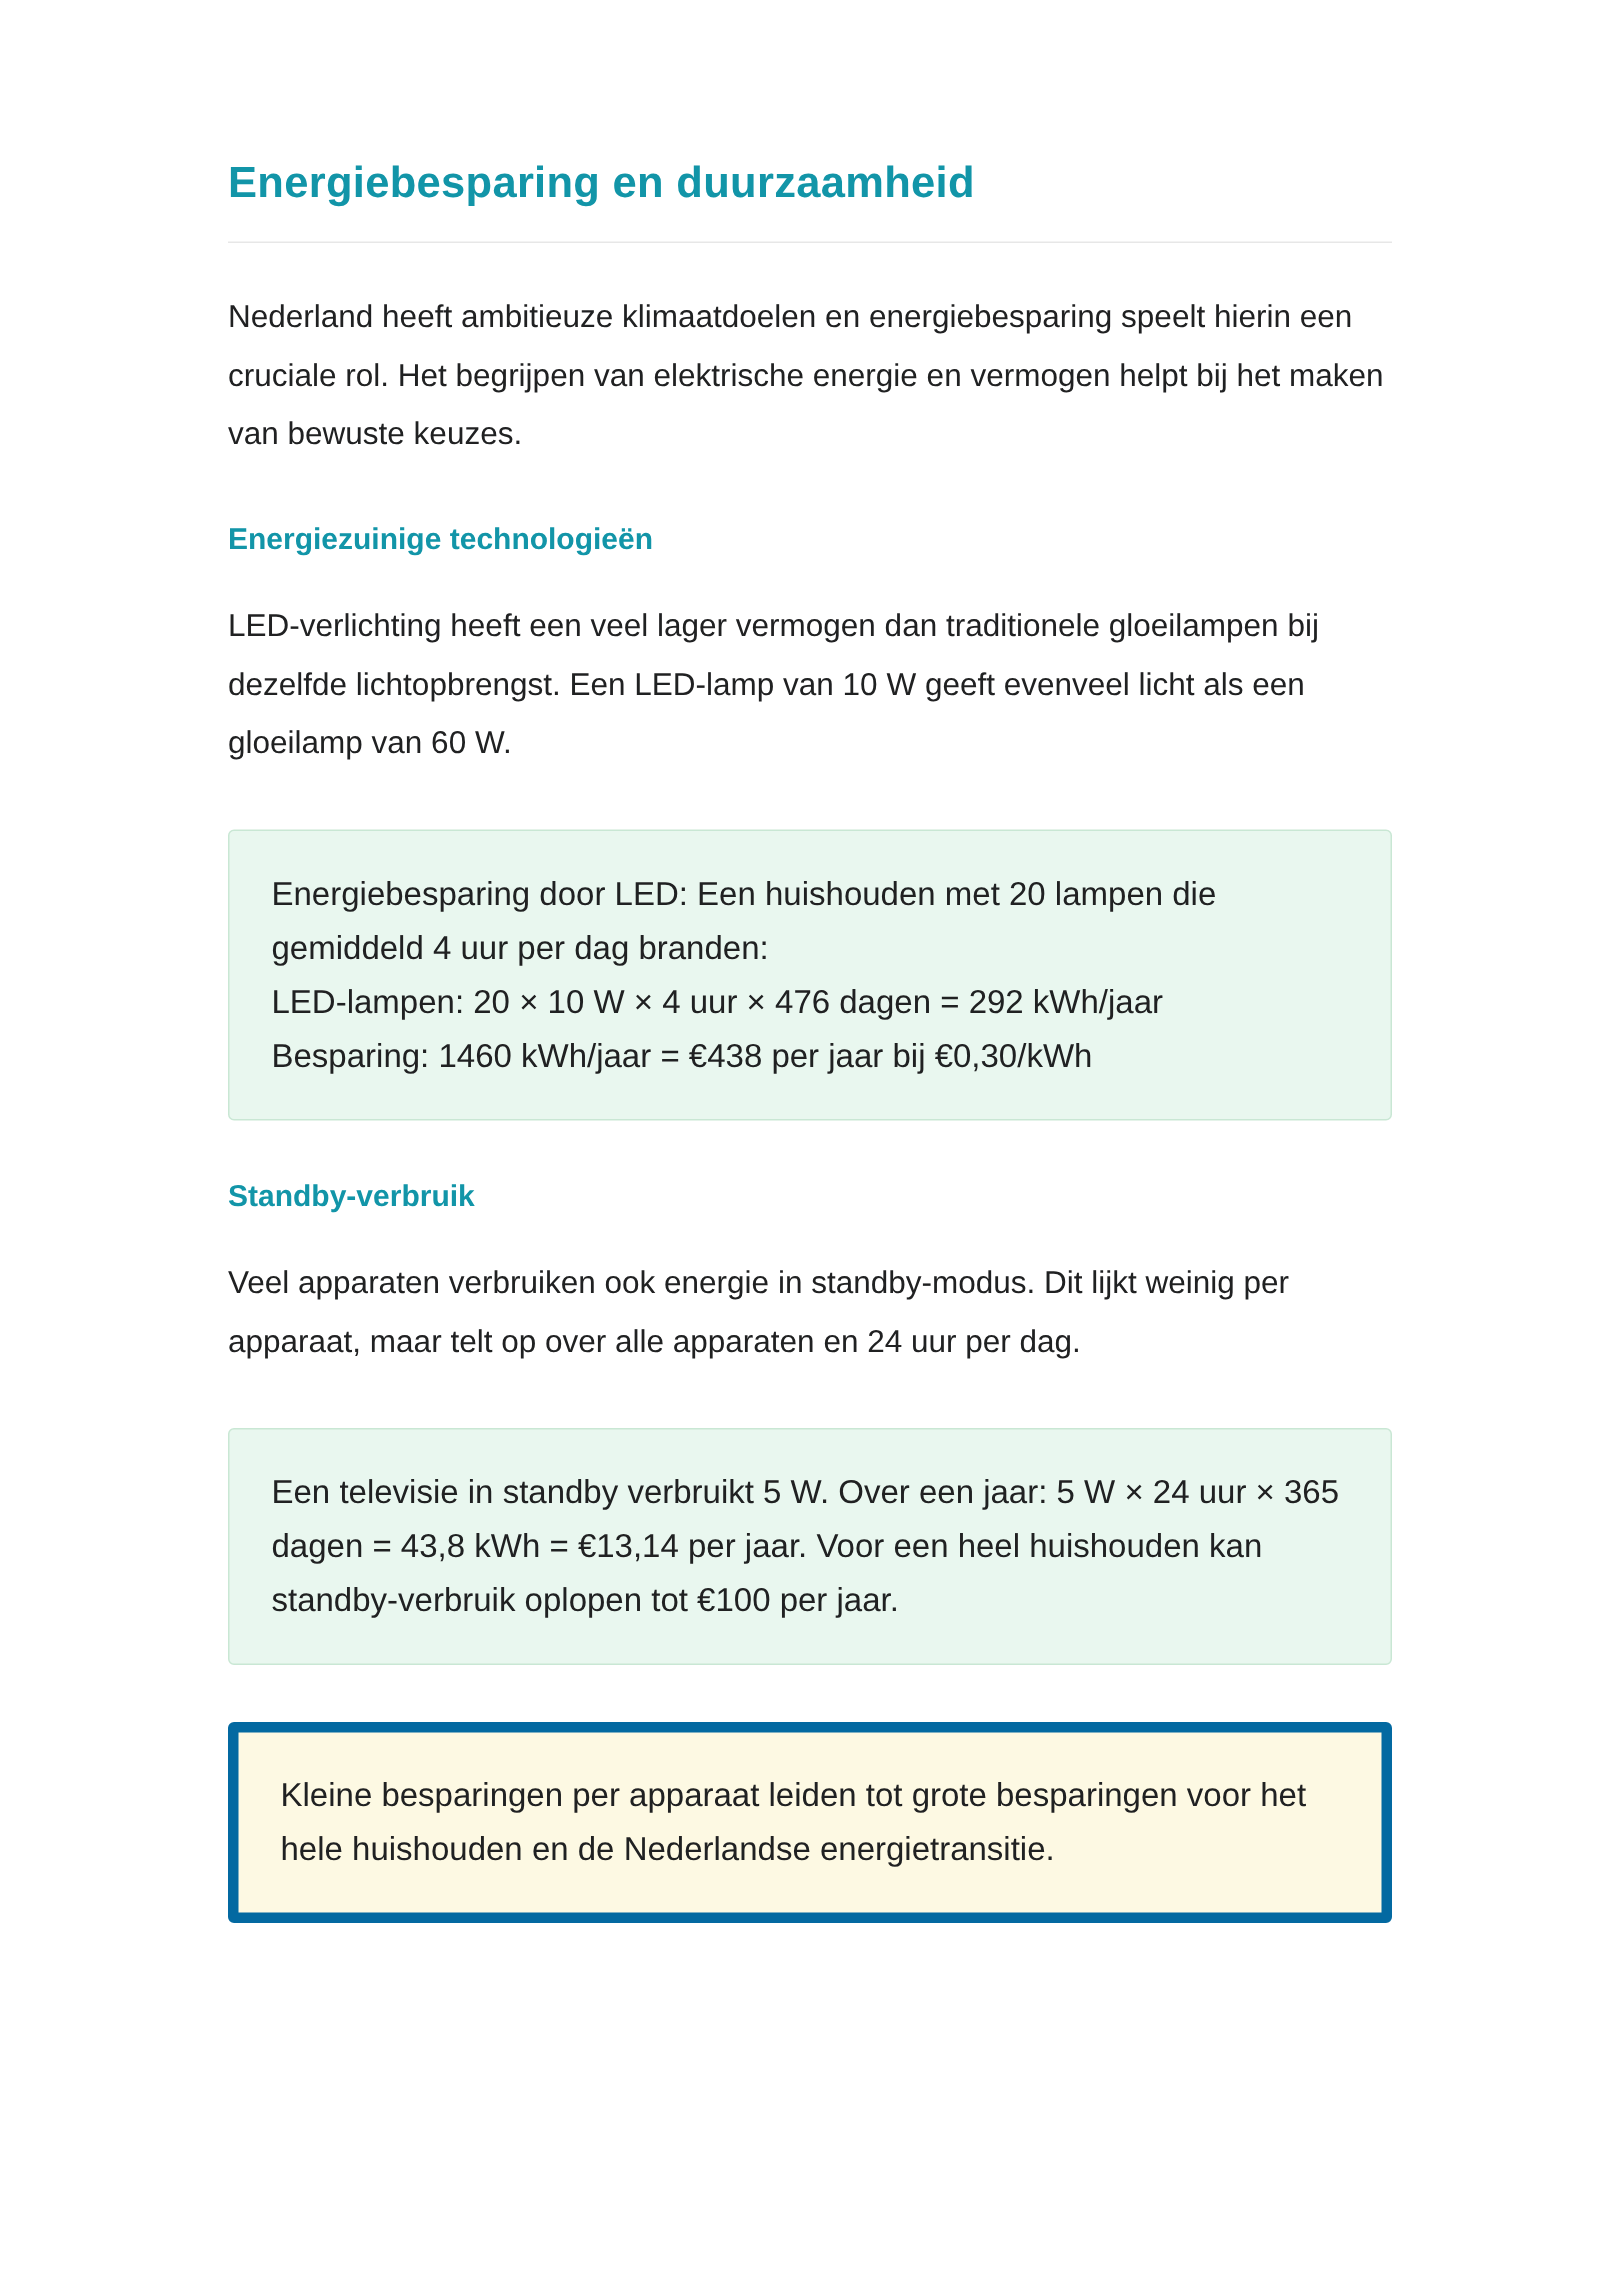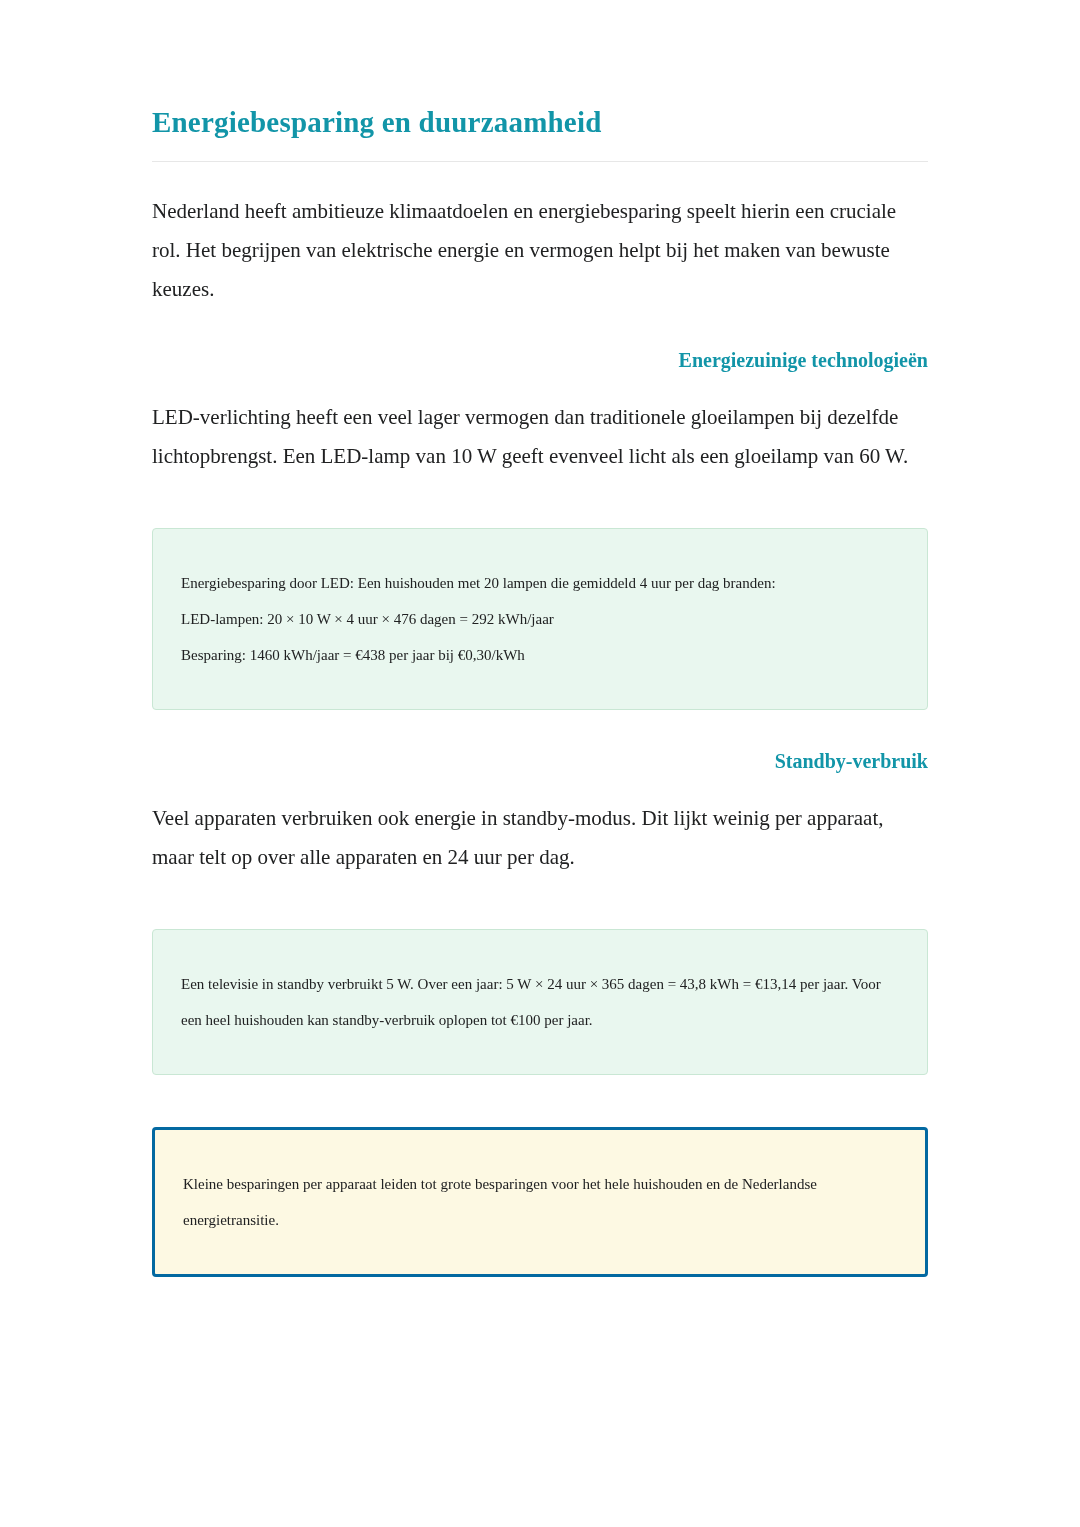--- a/index.html
+++ b/index.html
@@ -9,21 +9,20 @@
     font-family: "Liberation Sans", sans-serif;
     color: #202122;
   }
 
   .page {
     width: 1080px;
     height: 1527px;
     background: #ffffff;
     position: relative;
     overflow: hidden;
-    font-family: Liberation Serif, serif;
   }
 
   .article {
     width: 776px;
     margin: 0 auto;
     padding-top: 106px;
   }
 
   h1.page-title {
     font-size: 29px;
@@ -46,39 +45,38 @@
     color: #202122;
     margin-bottom: 26px;
   }
 
   h2.section-heading {
     font-size: 20px;
     font-weight: 700;
     color: #1295a8;
     margin-top: 40px;
     margin-bottom: 26px;
-    text-align: right;
   }
 
   .callout {
     border-radius: 4px;
-    padding: 36px 28px;
-    margin: 52px 0 34px 0;
-    font-size: 15px;
+    padding: 24px 28px;
+    margin: 38px 0 34px 0;
+    font-size: 22px;
     line-height: 36px;
   }
 
   .callout.example {
     background: #e9f7ef;
     border: 1px solid #c9e7d4;
   }
 
   .callout.note {
     background: #fdf9e3;
-    border: 3px solid #0369a1;
+    border: 7px solid #0369a1;
   }
 
   .callout .callout-line {
     color: #202122;
   }
 </style>
 </head>
 <body>
 
 <div class="page">

